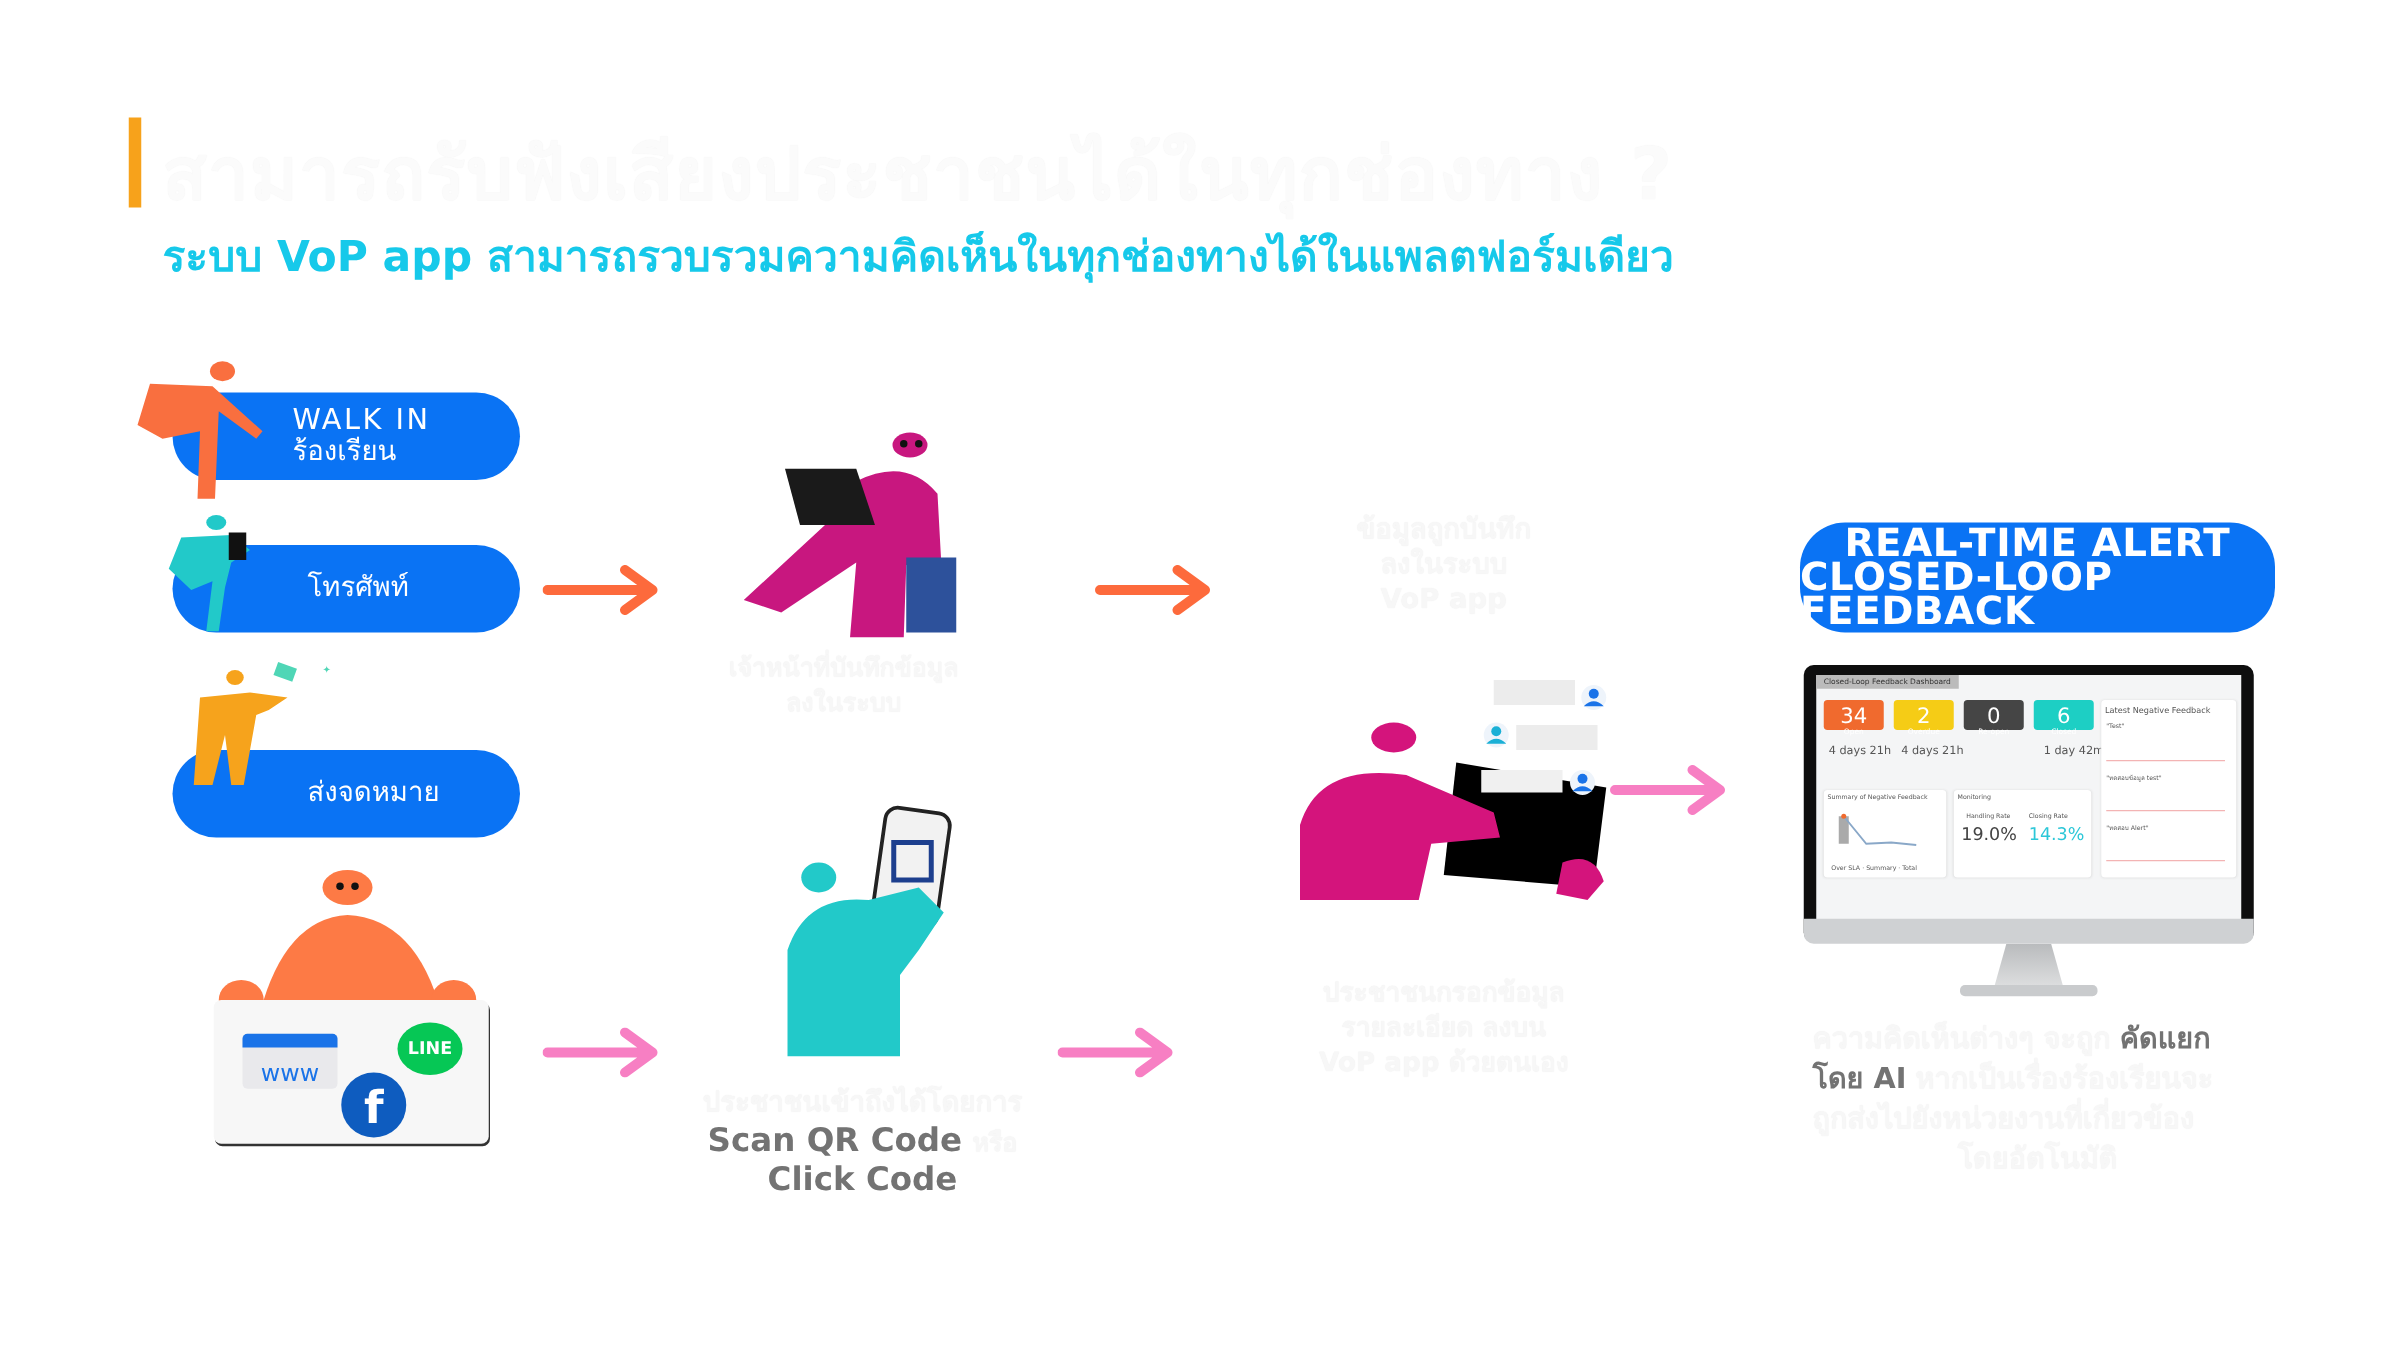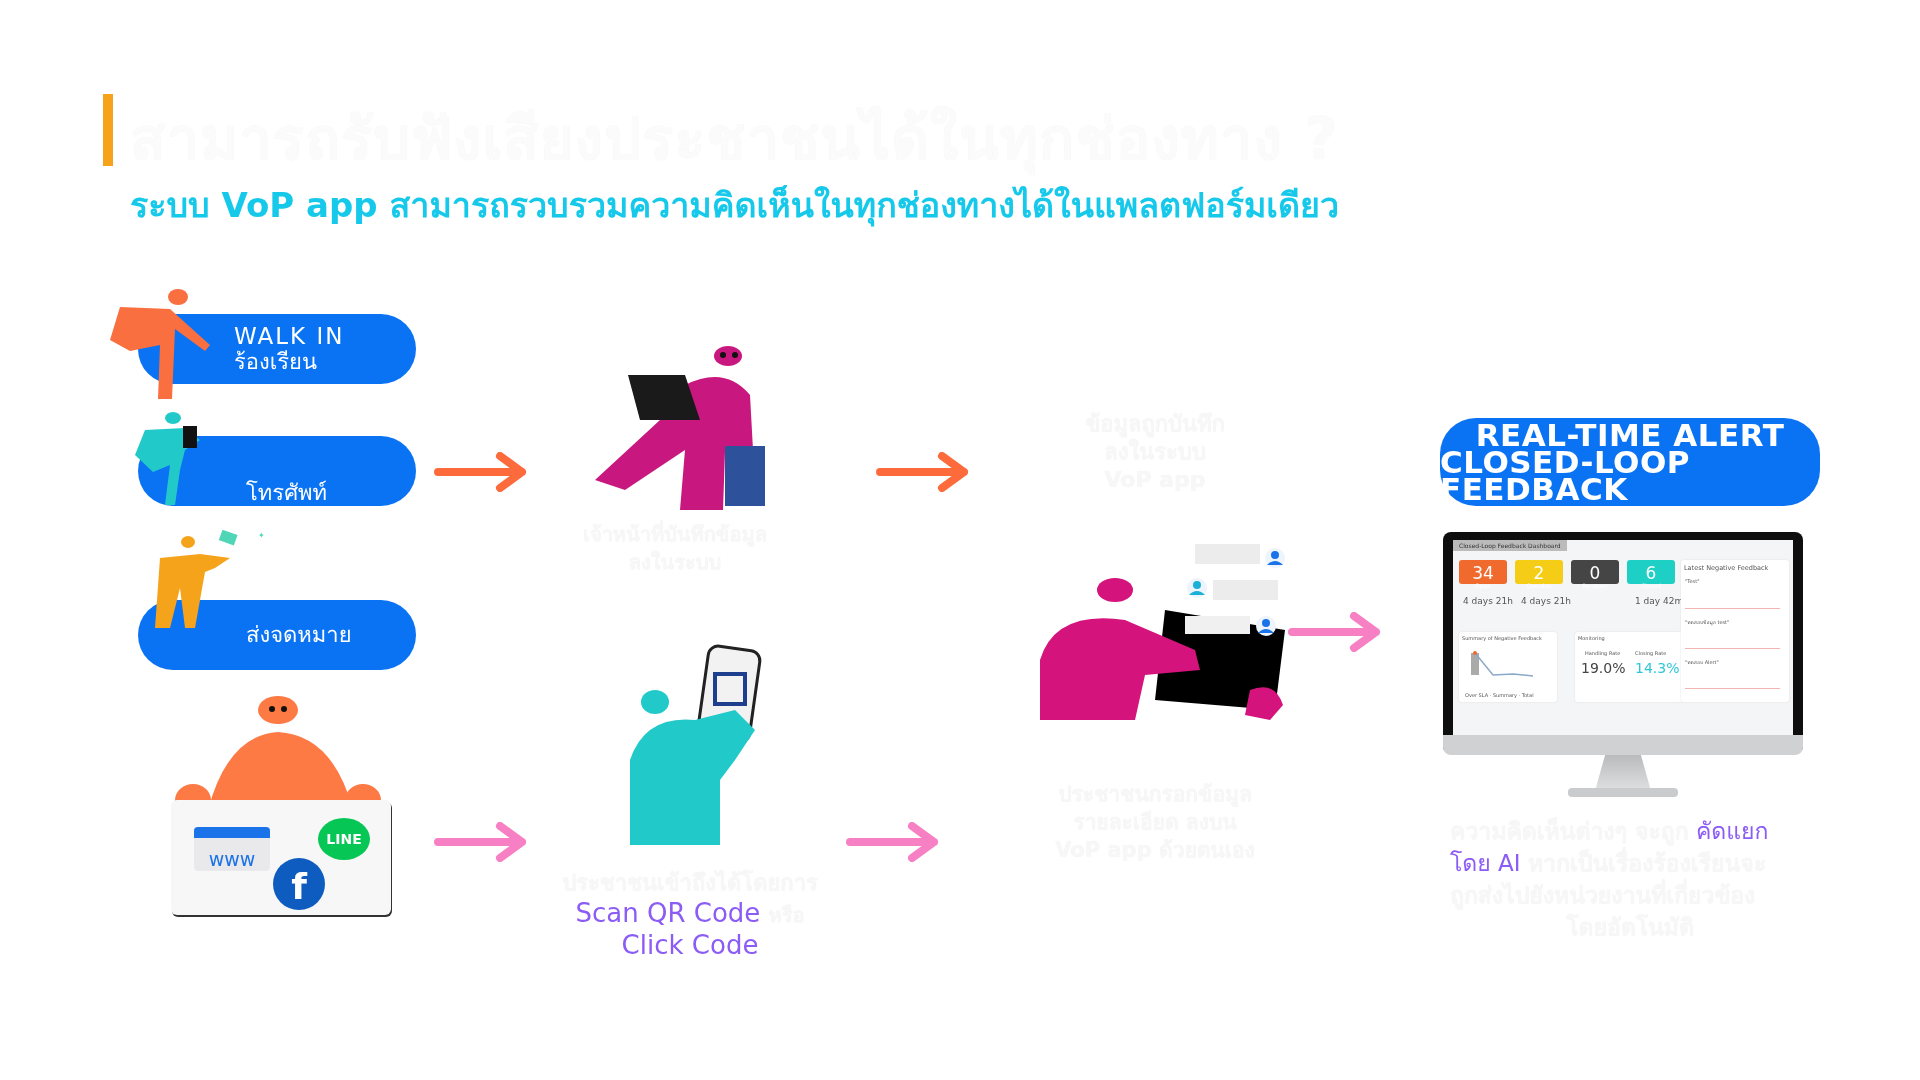--- a/index.html
+++ b/index.html
@@ -8,21 +8,21 @@
   .title-bar{left:103px;top:94px;width:10px;height:72px;background:#f7a21b;}
   .title{left:130px;top:92px;font-size:58px;font-weight:bold;color:#fbfbfb;letter-spacing:1px;white-space:nowrap;text-shadow:0 0 1px #f0f0f0;}
   .subtitle{left:130px;top:178px;font-size:34px;font-weight:bold;color:#16c9ea;white-space:nowrap;}
   .pill{background:#0a73f4;border-radius:36px;color:#fff;}
   .ch-pill{left:138px;width:278px;height:70px;display:flex;flex-direction:column;justify-content:center;padding-left:96px;box-sizing:border-box;}
   .ch-pill .l1{font-size:23px;letter-spacing:2px;line-height:26px;}
   .ch-pill .l2{font-size:22px;line-height:26px;}
   .ch-pill.single{padding-left:108px;}
   .arrow{height:40px;}
   .faint{color:#f7f7f7;font-weight:bold;text-align:center;white-space:nowrap;text-shadow:0 0 1px #eeeeee;}
-  .orange-txt{color:#8b5cf6;font-weight:normal;}
+  .orange-txt{color:#737373;font-weight:bold;}
   .alert-pill{left:1440px;top:418px;width:380px;height:88px;display:flex;flex-direction:column;align-items:center;justify-content:center;font-weight:bold;font-size:31px;line-height:27px;letter-spacing:.5px;}
   .monitor{left:1443px;top:532px;width:360px;height:222px;background:#0e0e0e;border-radius:8px;}
   .screen{position:absolute;left:10px;top:8px;right:10px;bottom:10px;background:#f4f5f6;overflow:hidden;}
   .bezel{left:1443px;top:735px;width:360px;height:20px;background:#cfd1d3;border-radius:0 0 8px 8px;}
   .stand{left:1595px;top:755px;width:56px;height:36px;background:linear-gradient(#b9bbbd,#dfe0e1);clip-path:polygon(18% 0,82% 0,100% 100%,0 100%);}
   .base{left:1568px;top:788px;width:110px;height:9px;background:#c9cbcd;border-radius:4px;}
   .card{position:absolute;border-radius:3px;color:#fff;text-align:center;font-size:17px;line-height:18px;padding-top:4px;box-sizing:border-box;}
   .card small{display:block;font-size:6px;line-height:8px;}
   .tiny{position:absolute;font-size:9px;color:#555;white-space:nowrap;}
   .panel{position:absolute;background:#fff;border-radius:3px;box-shadow:0 0 2px #ddd;}
@@ -31,21 +31,21 @@
 <body>
 
 <div class="abs title-bar"></div>
 <div class="abs title">สามารถรับฟังเสียงประชาชนได้ในทุกช่องทาง ?</div>
 <div class="abs subtitle">ระบบ VoP app สามารถรวบรวมความคิดเห็นในทุกช่องทางได้ในแพลตฟอร์มเดียว</div>
 
 <div class="abs pill ch-pill" style="top:314px;">
   <span class="l1">WALK IN</span>
   <span class="l2">ร้องเรียน</span>
 </div>
-<div class="abs pill ch-pill single" style="top:436px;justify-content:flex-end;">
+<div class="abs pill ch-pill single" style="top:436px;">
   <span class="l2">โทรศัพท์</span>
 </div>
 <div class="abs pill ch-pill single" style="top:560px;margin-top:40px;">
   <span class="l2">ส่งจดหมาย</span>
 </div>
 
 <svg class="abs" style="left:100px;top:285px;" width="140" height="120">
   <ellipse cx="78" cy="12" rx="10" ry="8" fill="#f96f3f"></ellipse>
   <path d="M20 22 L70 24 L110 60 L105 66 L75 44 L72 114 L58 114 L60 60 L30 66 L10 55 Z" fill="#f96f3f"></path>
 </svg>
@@ -171,21 +171,21 @@
     <div class="tiny" style="left:182px;top:56px;">1 day 42m</div>
     <div class="panel" style="left:6px;top:92px;width:98px;height:70px;">
       <div class="tiny" style="left:3px;top:3px;font-size:5px;">Summary of Negative Feedback</div>
       <svg style="position:absolute;left:6px;top:18px;" width="85" height="36">
         <rect x="6" y="3" width="8" height="22" fill="#aaa"></rect>
         <polyline points="10,3 28,25 48,24 68,26" fill="none" stroke="#8aa8c8" stroke-width="1.5"></polyline>
         <circle cx="10" cy="3" r="2" fill="#f06a2e"></circle>
       </svg>
       <div class="tiny" style="left:6px;top:60px;font-size:5px;"><span>Over SLA</span> · <span>Summary</span> · <span>Total</span></div>
     </div>
-    <div class="panel" style="left:110px;top:92px;width:110px;height:70px;margin-left:12px;">
+    <div class="panel" style="left:110px;top:92px;width:110px;height:70px;">
       <div class="tiny" style="left:3px;top:3px;font-size:5px;">Monitoring</div>
       <div class="tiny" style="left:10px;top:18px;font-size:5px;">Handling Rate</div>
       <div class="tiny" style="left:60px;top:18px;font-size:5px;">Closing Rate</div>
       <div class="tiny" style="left:6px;top:28px;font-size:14px;color:#444;">19.0%</div>
       <div class="tiny" style="left:60px;top:28px;font-size:14px;color:#2cc7d8;">14.3%</div>
     </div>
     <div class="panel" style="left:228px;top:20px;width:108px;height:142px;">
       <div class="tiny" style="left:3px;top:4px;font-size:6.5px;">Latest Negative Feedback</div>
       <div class="tiny" style="left:4px;top:18px;font-size:5px;border-bottom:1px solid #f3b4b4;width:95px;height:30px;">"Test"</div>
       <div class="tiny" style="left:4px;top:58px;font-size:5px;border-bottom:1px solid #f3b4b4;width:95px;height:30px;">"ทดสอบข้อมูล test"</div>

